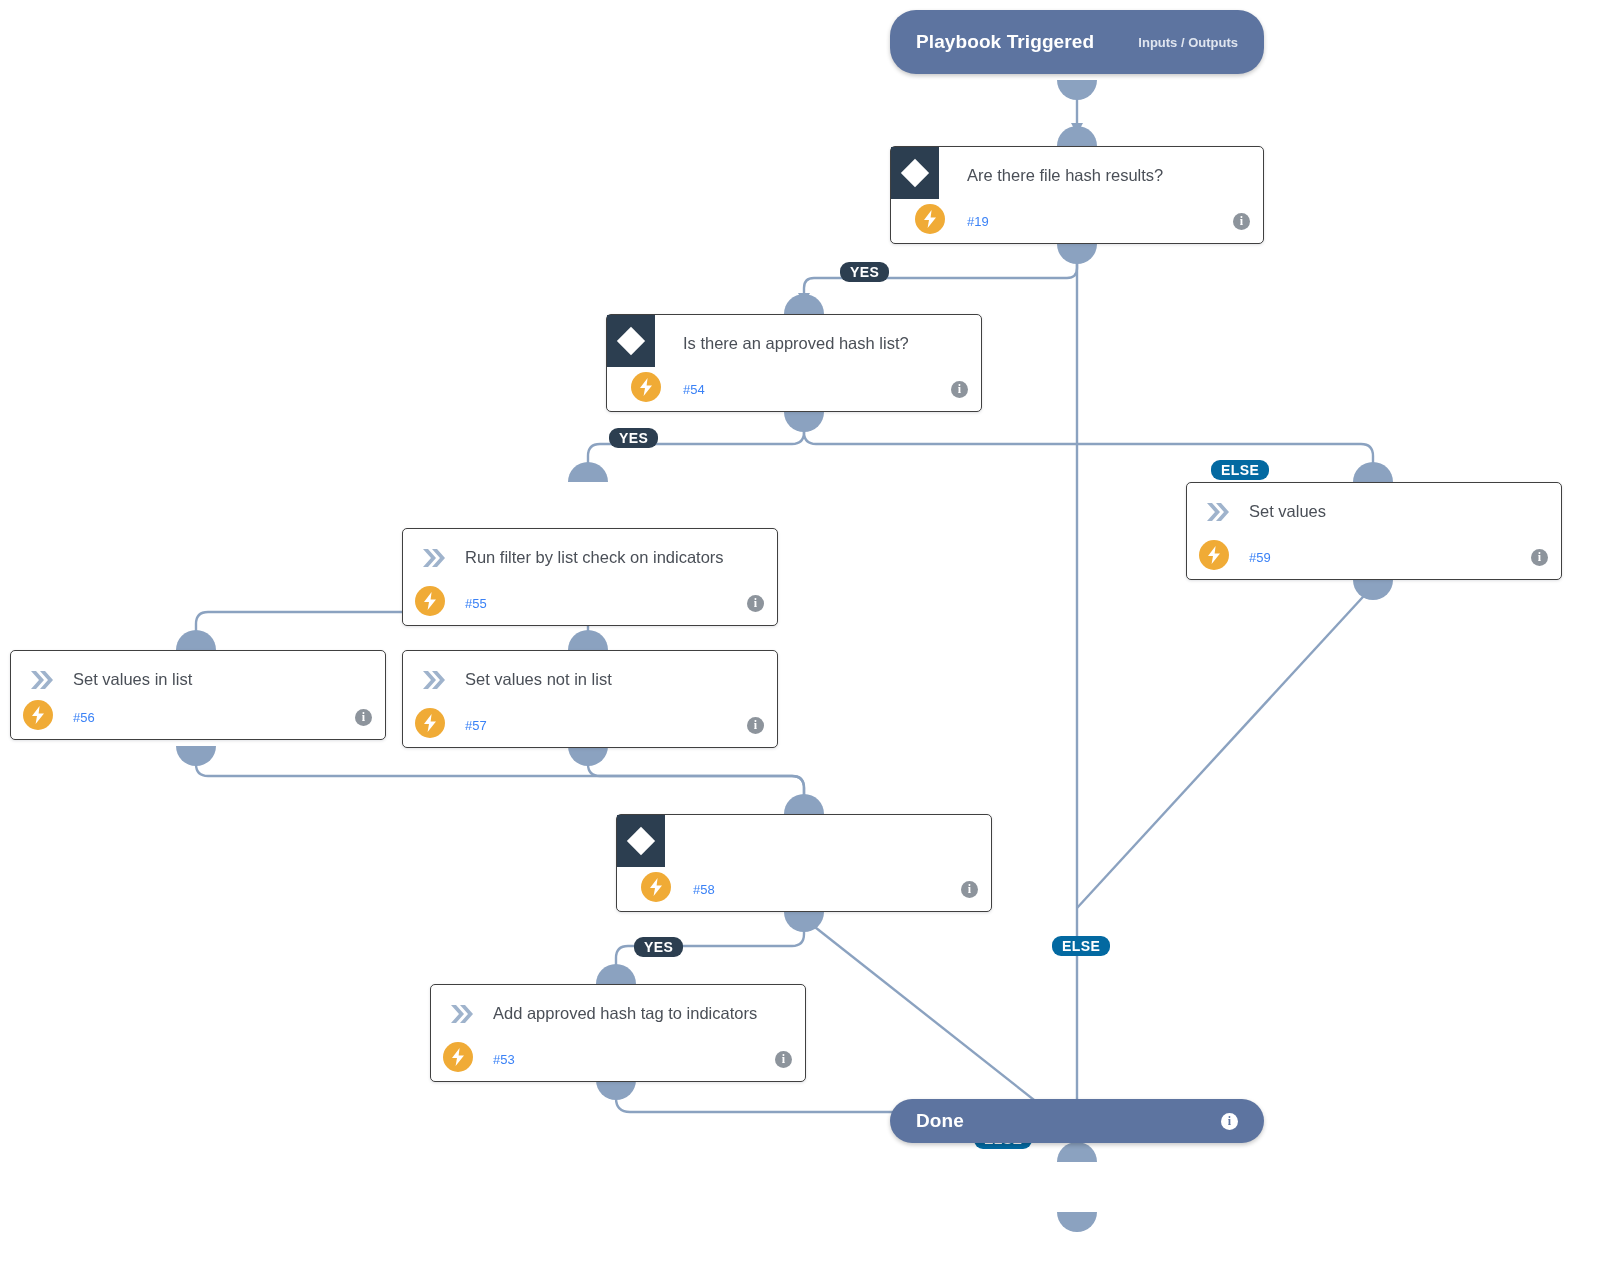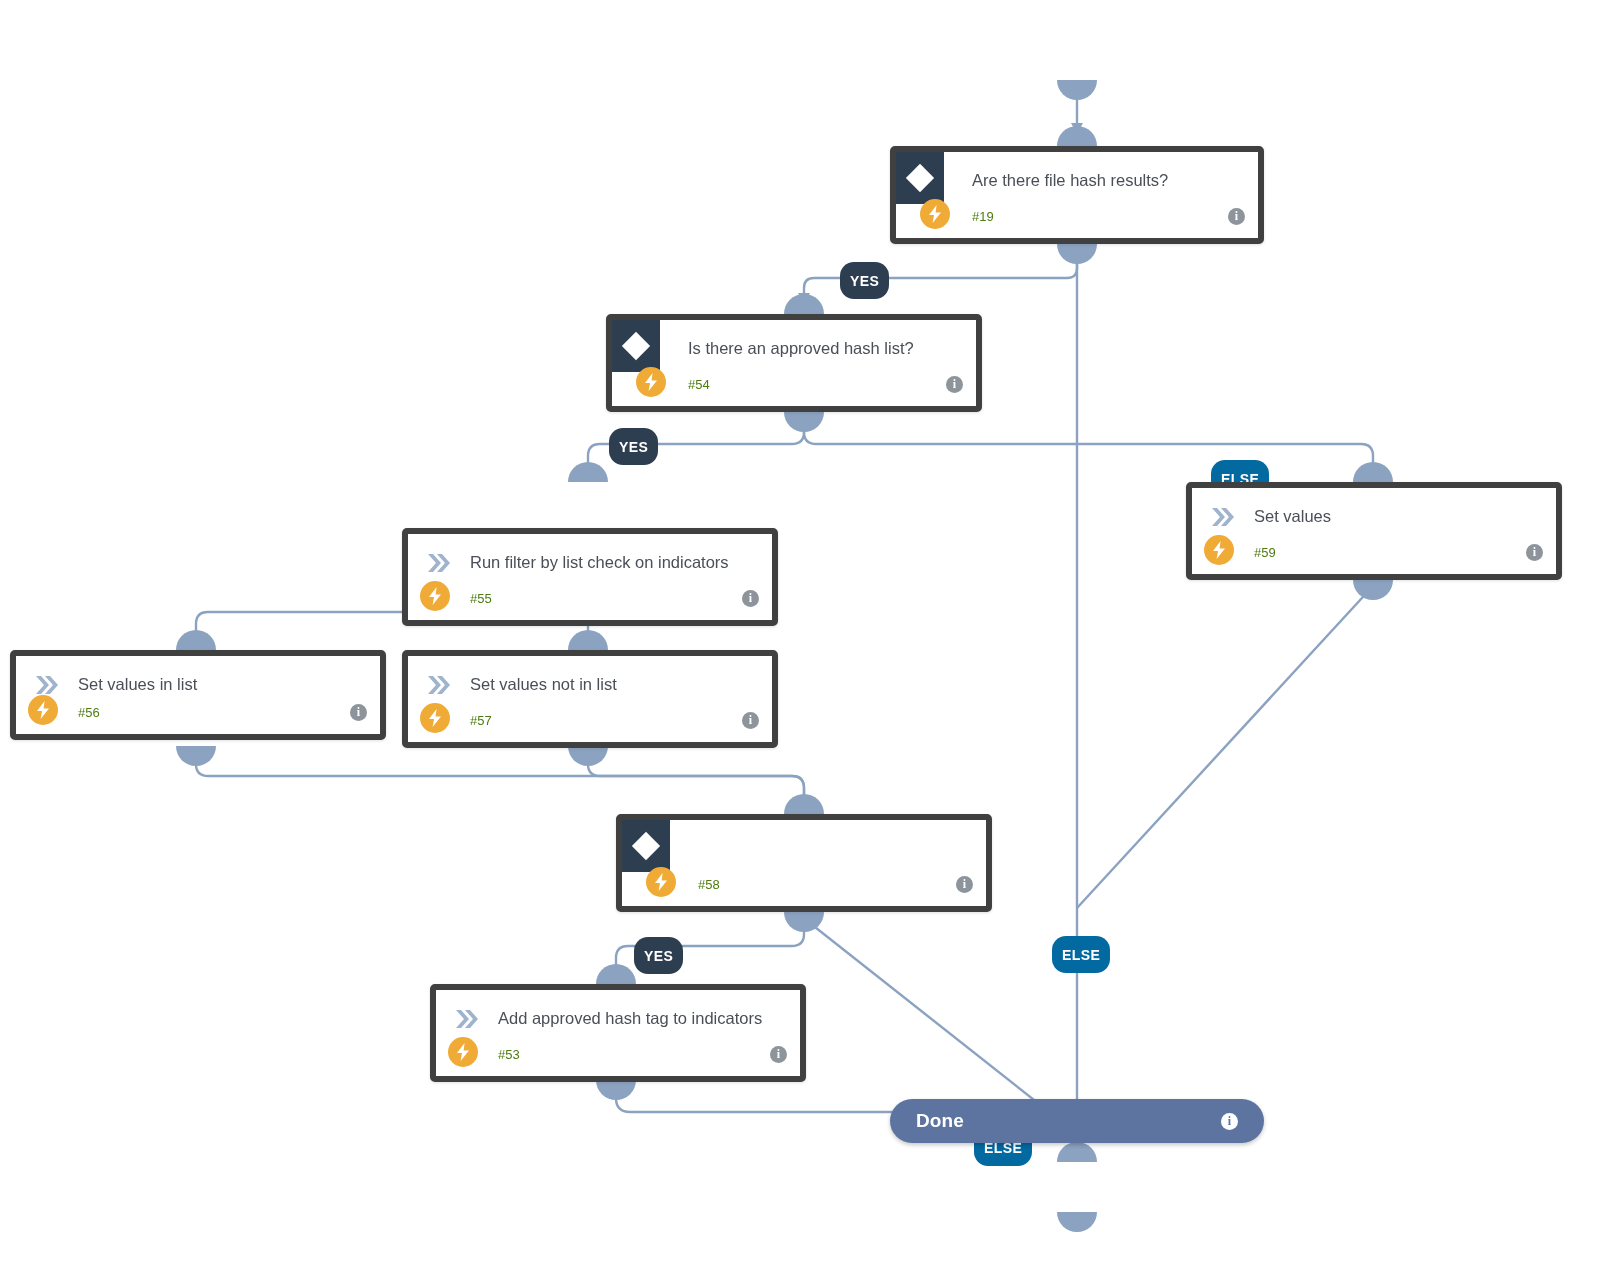--- a/index.html
+++ b/index.html
@@ -50,42 +50,42 @@
   .terminal .t-sub {
     color: #dfe5ef;
     font-size: 13px;
     font-weight: bold;
   }
 
   
   .card {
     position: absolute;
     background: #ffffff;
-    border: 6px solid #404040;
+    border: 1px solid #404040;
     border-radius: 5px;
     box-shadow: 0 1px 3px rgba(60,70,90,0.16);
     box-sizing: border-box;
     z-index: 6;
   }
   .card .title {
     position: absolute;
     left: 62px;
     right: 34px;
     top: 16px;
     font-size: 16.5px;
     line-height: 24px;
     color: #4a4f57;
   }
   .card.cond .title { left: 76px; }
   .card .num {
     position: absolute;
     left: 62px;
     bottom: 14px;
     font-size: 13px;
-    color: #4d7c0f;
+    color: #3b82f6;
   }
   .card.cond .num { left: 76px; }
 
   
   .diamond-box {
     position: absolute;
     left: 0;
     top: 0;
     width: 48px;
     height: 52px;
@@ -146,24 +146,24 @@
   .terminal .info {
     background: #ffffff;
     color: #5d74a0;
     position: static;
     flex: 0 0 auto;
   }
 
   
   .badge {
     position: absolute;
-    height: 37px;
+    height: 20px;
     min-width: 48px;
     padding: 0 10px;
-    border-radius: 14px;
+    border-radius: 9px;
     color: #ffffff;
     font-size: 14px;
     font-weight: bold;
     letter-spacing: .4px;
     display: flex;
     align-items: center;
     justify-content: center;
     box-sizing: border-box;
     z-index: 4;
   }
@@ -243,20 +243,25 @@
       <path d="M568 482 A20 20 0 0 1 608 482 Z"></path>
       <path d="M1353 482 A20 20 0 0 1 1393 482 Z"></path>
       <path d="M176 650 A20 20 0 0 1 216 650 Z"></path>
       <path d="M568 650 A20 20 0 0 1 608 650 Z"></path>
       <path d="M784 814 A20 20 0 0 1 824 814 Z"></path>
       <path d="M596 984 A20 20 0 0 1 636 984 Z"></path>
       <path d="M1057 1162 A20 20 0 0 1 1097 1162 Z"></path>
     </g>
   </svg>
 
+  <div class="terminal" style="left:890px; top:10px; width:374px; height:64px;">
+    <span class="t-title">Playbook Triggered</span>
+    <span class="t-spacer"></span>
+    <span class="t-sub">Inputs / Outputs</span>
+  </div>
 
   <div class="card cond" style="left:890px; top:146px; width:374px; height:98px;">
     <div class="diamond-box">
       <div class="dm"></div>
     </div>
     <div class="title">Are there file hash results?</div>
     <div class="bolt">
       <svg width="16" height="18" viewBox="0 0 16 18" aria-hidden="true">
         <path d="M9.6 0 L2 10 L7 10 L5.6 18 L14 7.4 L8.6 7.4 Z" fill="#ffffff"></path>
       </svg>

